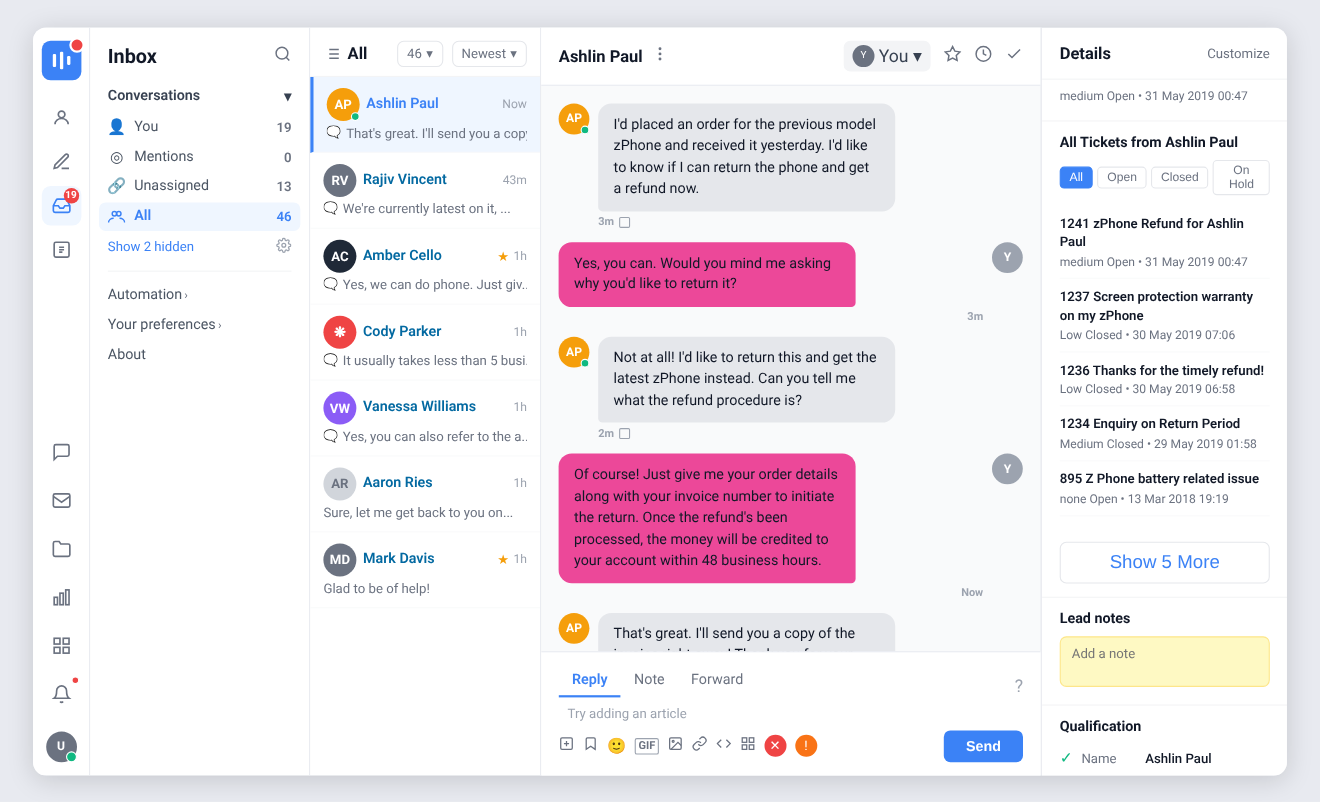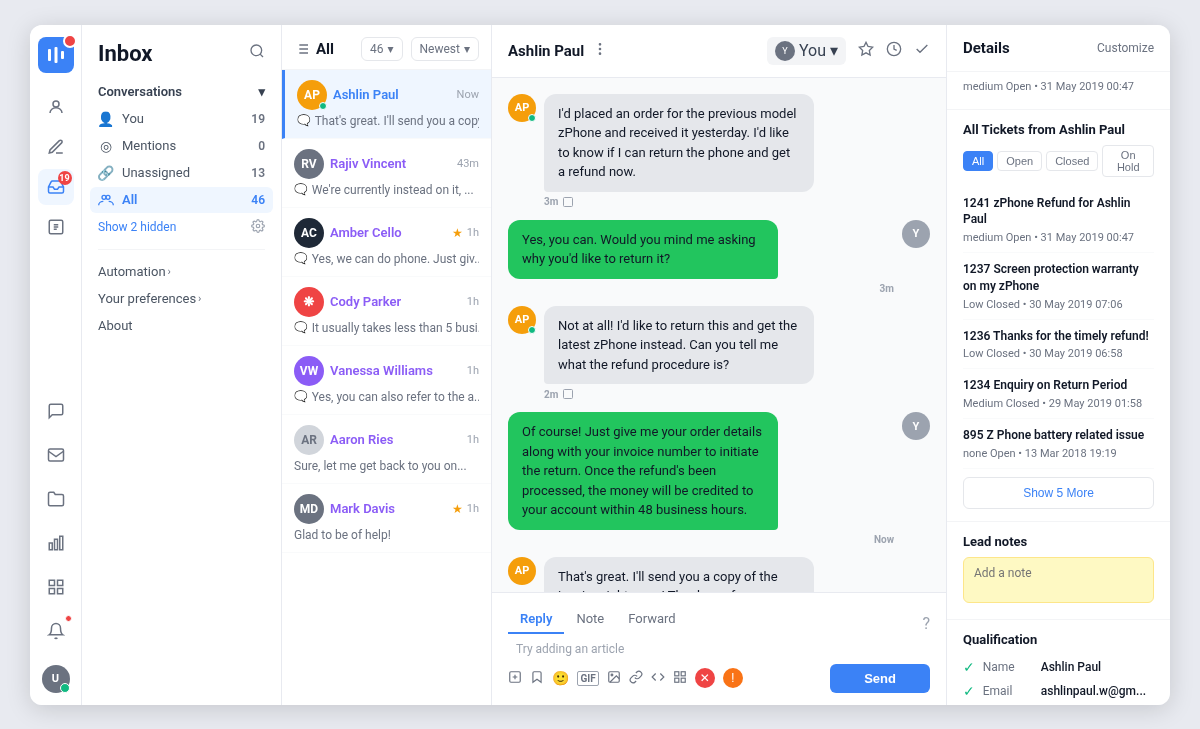--- a/index.html
+++ b/index.html
@@ -12,21 +12,21 @@
     .icon-bar-logo::after { content: ''; position: absolute; top: -3px; right: -3px; width: 10px; height: 10px; background: #ef4444; border-radius: 50%; border: 2px solid #fff; }
     .icon-bar-item { width: 36px; height: 36px; display: flex; align-items: center; justify-content: center; border-radius: 8px; cursor: pointer; color: #6b7280; position: relative; }
     .icon-bar-item.active { background: #eff6ff; color: #3b82f6; }
     .icon-bar-item .badge { position: absolute; top: 2px; right: 2px; background: #ef4444; color: #fff; font-size: 9px; width: 14px; height: 14px; border-radius: 50%; display: flex; align-items: center; justify-content: center; font-weight: bold; }
     .avatar-small { width: 28px; height: 28px; border-radius: 50%; background: #6b7280; display: flex; align-items: center; justify-content: center; color: #fff; font-size: 11px; font-weight: bold; position: relative; }
     .avatar-small::after { content: ''; position: absolute; bottom: 0; right: 0; width: 8px; height: 8px; background: #10b981; border-radius: 50%; border: 1px solid #fff; }
 
     
     .sidebar { width: 200px; background: #fff; border-right: 1px solid #e8eaf0; display: flex; flex-direction: column; padding: 16px 0; overflow-y: auto; }
     .sidebar-header { display: flex; align-items: center; justify-content: space-between; padding: 0 16px 12px; }
-    .sidebar-title { font-size: 22px; font-weight: 700; color: #111827; }
+    .sidebar-title { font-size: 18px; font-weight: 700; color: #111827; }
     .sidebar-search { color: #6b7280; cursor: pointer; }
     .sidebar-section { padding: 0 8px; }
     .sidebar-section-label { display: flex; align-items: center; justify-content: space-between; padding: 6px 8px; font-size: 13px; font-weight: 600; color: #374151; cursor: pointer; border-radius: 6px; }
     .sidebar-item { display: flex; align-items: center; justify-content: space-between; padding: 5px 8px; font-size: 13px; color: #4b5563; cursor: pointer; border-radius: 6px; margin: 1px 0; }
     .sidebar-item.active { background: #eff6ff; color: #3b82f6; font-weight: 600; }
     .sidebar-item-left { display: flex; align-items: center; gap: 8px; }
     .sidebar-badge { font-size: 12px; font-weight: 600; color: #6b7280; }
     .sidebar-badge.active { color: #3b82f6; }
     .sidebar-item-icon { width: 16px; height: 16px; display: flex; align-items: center; justify-content: center; font-size: 14px; }
     .sidebar-show-hidden { padding: 4px 16px; font-size: 12px; color: #6b7280; cursor: pointer; }
@@ -36,21 +36,21 @@
     
     .conv-list { width: 210px; background: #fff; border-right: 1px solid #e8eaf0; display: flex; flex-direction: column; overflow: hidden; }
     .conv-list-header { padding: 12px 12px 8px; display: flex; align-items: center; justify-content: space-between; border-bottom: 1px solid #f3f4f6; }
     .conv-list-title { display: flex; align-items: center; gap: 6px; font-size: 15px; font-weight: 700; color: #111827; }
     .conv-filters { display: flex; align-items: center; gap: 8px; }
     .conv-filter-btn { display: flex; align-items: center; gap: 4px; font-size: 12px; color: #6b7280; cursor: pointer; padding: 4px 8px; border: 1px solid #e5e7eb; border-radius: 6px; background: #fff; }
     .conv-items { overflow-y: auto; flex: 1; }
     .conv-item { padding: 10px 12px; cursor: pointer; border-bottom: 1px solid #f9fafb; position: relative; }
     .conv-item.active { background: #eff6ff; border-left: 3px solid #3b82f6; }
     .conv-item-header { display: flex; align-items: center; justify-content: space-between; margin-bottom: 4px; }
-    .conv-item-name { font-size: 13px; font-weight: 600; color: #8b5cf6; display: flex; align-items: center; gap: 6px; }
+    .conv-item-name { font-size: 13px; font-weight: 600; color: #0369a1; display: flex; align-items: center; gap: 6px; }
     .conv-item-name.active { color: #3b82f6; }
     .conv-item-time { font-size: 11px; color: #9ca3af; }
     .conv-item-preview { font-size: 12px; color: #6b7280; white-space: nowrap; overflow: hidden; text-overflow: ellipsis; display: flex; align-items: center; gap: 4px; }
     .conv-avatar { width: 30px; height: 30px; border-radius: 50%; display: flex; align-items: center; justify-content: center; font-size: 12px; font-weight: bold; color: #fff; flex-shrink: 0; }
     .star-icon { color: #f59e0b; font-size: 12px; }
     .online-dot { width: 8px; height: 8px; background: #10b981; border-radius: 50%; position: absolute; bottom: 0; right: 0; border: 1px solid #fff; }
 
     
     .chat-main { flex: 1; display: flex; flex-direction: column; background: #f9fafb; min-width: 0; }
     .chat-header { padding: 12px 16px; background: #fff; border-bottom: 1px solid #e8eaf0; display: flex; align-items: center; justify-content: space-between; }
@@ -59,48 +59,48 @@
     .chat-header-actions { display: flex; align-items: center; gap: 12px; color: #6b7280; }
     .chat-header-actions span { cursor: pointer; font-size: 16px; }
     .agent-selector { display: flex; align-items: center; gap: 4px; padding: 4px 8px; background: #f3f4f6; border-radius: 6px; cursor: pointer; font-size: 12px; color: #374151; }
     .chat-messages { flex: 1; overflow-y: auto; padding: 16px; display: flex; flex-direction: column; gap: 12px; }
     .message-row { display: flex; gap: 8px; }
     .message-row.agent { flex-direction: row-reverse; }
     .message-avatar { width: 28px; height: 28px; border-radius: 50%; display: flex; align-items: center; justify-content: center; font-size: 11px; font-weight: bold; color: #fff; flex-shrink: 0; position: relative; }
     .message-avatar .online-indicator { position: absolute; bottom: 0; right: 0; width: 8px; height: 8px; background: #10b981; border-radius: 50%; border: 1px solid #fff; }
     .message-bubble { max-width: 70%; padding: 10px 14px; border-radius: 12px; font-size: 13px; line-height: 1.5; }
     .message-bubble.customer { background: #e5e7eb; color: #111827; border-bottom-left-radius: 4px; }
-    .message-bubble.agent { background: #22c55e; color: #111827; border-bottom-right-radius: 4px; }
+    .message-bubble.agent { background: #ec4899; color: #111827; border-bottom-right-radius: 4px; }
     .message-meta { font-size: 10px; color: #9ca3af; margin-top: 4px; display: flex; align-items: center; gap: 4px; font-weight: bold; }
     .message-meta.right { text-align: right; justify-content: flex-end; }
     .chat-compose { background: #fff; border-top: 1px solid #e8eaf0; padding: 12px 16px; }
     .compose-tabs { display: flex; align-items: center; gap: 0; margin-bottom: 8px; }
     .compose-tab { padding: 6px 12px; font-size: 13px; color: #6b7280; cursor: pointer; border-bottom: 2px solid transparent; }
     .compose-tab.active { color: #3b82f6; border-bottom: 2px solid #3b82f6; font-weight: 600; }
     .compose-toolbar { display: flex; align-items: center; justify-content: space-between; }
     .compose-tools { display: flex; align-items: center; gap: 8px; color: #6b7280; font-size: 14px; }
     .compose-tools span { cursor: pointer; }
-    .send-btn { padding: 7px 34px; background: #3b82f6; color: #fff; border: none; border-radius: 6px; font-size: 13px; font-weight: 600; cursor: pointer; }
+    .send-btn { padding: 7px 20px; background: #3b82f6; color: #fff; border: none; border-radius: 6px; font-size: 13px; font-weight: 600; cursor: pointer; }
     .compose-article { font-size: 12px; color: #9ca3af; padding: 0 8px 8px; }
 
     
     .right-panel { width: 224px; background: #fff; border-left: 1px solid #e8eaf0; overflow-y: auto; }
     .right-panel-header { padding: 14px 16px; display: flex; align-items: center; justify-content: space-between; border-bottom: 1px solid #f3f4f6; }
     .right-panel-title { font-size: 15px; font-weight: 700; color: #111827; }
     .customize-btn { font-size: 12px; color: #6b7280; cursor: pointer; }
     .panel-section { padding: 12px 16px; border-bottom: 1px solid #f3f4f6; }
     .panel-section-title { font-size: 13px; font-weight: 700; color: #111827; margin-bottom: 8px; }
     .ticket-filters { display: flex; align-items: center; gap: 4px; margin-bottom: 10px; }
     .ticket-filter { padding: 3px 8px; font-size: 11px; border-radius: 4px; cursor: pointer; border: 1px solid #e5e7eb; color: #6b7280; background: #fff; }
     .ticket-filter.active { background: #3b82f6; color: #fff; border-color: #3b82f6; }
     .ticket-item { padding: 8px 0; border-bottom: 1px solid #f9fafb; cursor: pointer; }
     .ticket-item:last-child { border-bottom: none; }
     .ticket-title { font-size: 12px; font-weight: 600; color: #111827; margin-bottom: 3px; line-height: 1.4; }
     .ticket-meta { font-size: 11px; color: #6b7280; }
-    .show-more-btn { width: 100%; text-align: center; padding: 8px; font-size: 12px; color: #3b82f6; cursor: pointer; background: none; border: 1px solid #e5e7eb; border-radius: 6px; margin-top: 8px; }
+    .show-more-btn { width: 100%; text-align: center; padding: 8px; font-size: 17px; color: #3b82f6; cursor: pointer; background: none; border: 1px solid #e5e7eb; border-radius: 6px; margin-top: 23px; }
     .note-input { width: 100%; padding: 8px 10px; background: #fef9c3; border: 1px solid #fde68a; border-radius: 6px; font-size: 12px; color: #92400e; outline: none; resize: none; font-family: inherit; }
     .qualification-item { display: flex; align-items: center; gap: 8px; padding: 4px 0; font-size: 12px; }
     .qualification-label { color: #6b7280; width: 50px; flex-shrink: 0; }
     .qualification-value { color: #111827; font-weight: 500; }
     .check-circle { color: #10b981; font-size: 14px; }
     .prev-ticket-text { font-size: 11px; color: #6b7280; margin-bottom: 8px; }
   </style>
 </head>
 <body>
 
@@ -305,21 +305,21 @@
       <div class="conv-item">
         <div class="conv-item-header">
           <div style="display:flex;align-items:center;gap:6px;">
             <div class="conv-avatar" style="background:#6b7280;">RV</div>
             <span class="conv-item-name">Rajiv Vincent</span>
           </div>
           <span class="conv-item-time">43m</span>
         </div>
         <div class="conv-item-preview">
           <span style="font-size:11px;">🗨️</span>
-          <span>We're currently instead on it, ...</span>
+          <span>We're currently latest on it, ...</span>
         </div>
       </div>
 
       <div class="conv-item">
         <div class="conv-item-header">
           <div style="display:flex;align-items:center;gap:6px;">
             <div class="conv-avatar" style="background:#1f2937;">AC</div>
             <span class="conv-item-name">Amber Cello</span>
           </div>
           <div style="display:flex;align-items:center;gap:4px;">

